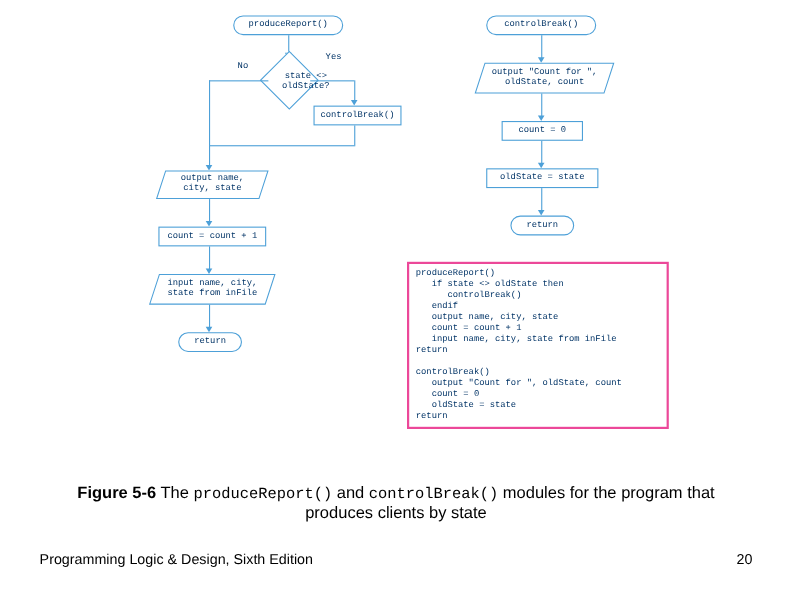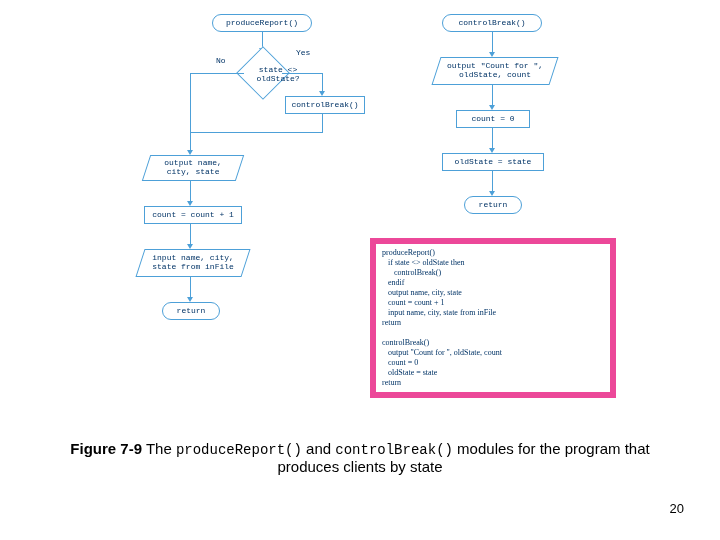--- a/index.html
+++ b/index.html
@@ -15,21 +15,21 @@
   .diamond>span{display:block;transform:rotate(-45deg);width:60px;}
   
   .para{border:1px solid #4da0d8;background:#fff;padding:2px 6px;transform:skewX(-18deg);display:flex;align-items:center;justify-content:center;}
   .para>span{display:block;transform:skewX(18deg);}
   
   .line{position:absolute;background:#4da0d8;}
   .vline{width:1px;}
   .hline{height:1px;}
   .label{position:absolute;font-size:8px;font-family:"Courier New",monospace;color:#003366;}
   
-  .code{position:absolute;border:6px solid #ec4899;background:#fff;font-family:Liberation Serif, serif;font-size:8px;line-height:1.25;color:#003366;text-align:left;padding:4px 6px;white-space:pre;}
+  .code{position:absolute;border:2px solid #ec4899;background:#fff;font-family:Liberation Mono, monospace;font-size:8px;line-height:1.25;color:#003366;text-align:left;padding:4px 6px;white-space:pre;}
   
   .caption{position:absolute;left:50px;right:50px;top:440px;text-align:center;font-size:15px;}
   .caption b{font-weight:bold;}
   .caption code{font-family:"Courier New",monospace;font-size:14px;}
   
   .footer-left{position:absolute;left:36px;bottom:24px;font-size:13px;}
   .footer-right{position:absolute;right:36px;bottom:24px;font-size:13px;}
   
   .arrow-down{position:absolute;width:0;height:0;border-left:3px solid transparent;border-right:3px solid transparent;border-top:5px solid #4da0d8;}
 </style>
@@ -129,18 +129,19 @@
 
 <span>controlBreak()</span>
 <span>   output "Count for ", oldState, count</span>
 <span>   count = 0</span>
 <span>   oldState = state</span>
 <span>return</span></div>
 
   </div>
 
   <div class="caption">
-    <b>Figure 7-9</b><span> The </span><code>produceReport()</code><span> and </span><code>controlBreak()</code><span> modules for the program that produces clients by state</span>
+    <b>Figure 5-6</b><span> The </span><code>produceReport()</code><span> and </span><code>controlBreak()</code><span> modules for the program that produces clients by state</span>
   </div>
 
+  <div class="footer-left">Programming Logic &amp; Design, Sixth Edition</div>
   <div class="footer-right">20</div>
 
 </div>
 
 </body></html>

